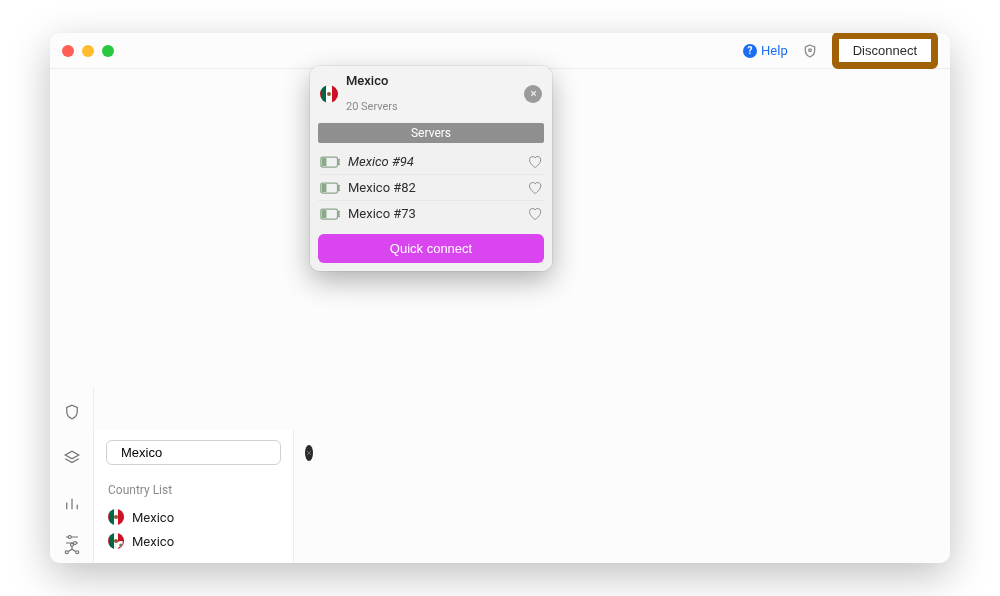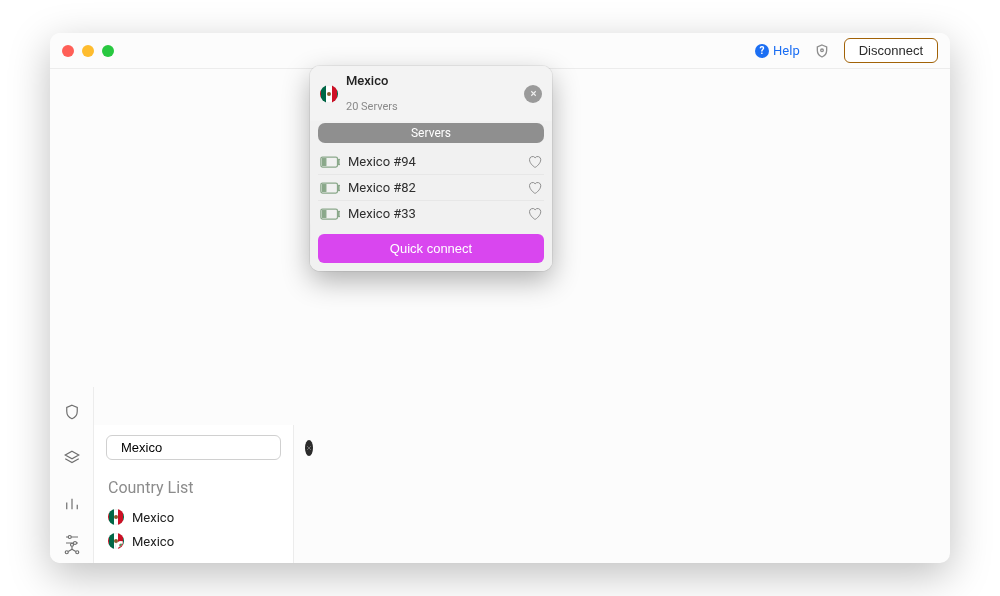--- a/index.html
+++ b/index.html
@@ -55,21 +55,21 @@
   }
   .help-link .q {
     width: 14px; height: 14px; border-radius: 50%; background: #1b6ef3; color: #fff;
     display: inline-flex; align-items: center; justify-content: center; font-size: 10px; font-weight: 700;
   }
   .privacy-icon {
     width: 16px; height: 16px; color: #8e8e8e;
   }
   .disconnect-btn {
     background: #fff;
-    border: 1px solid #a16207;
+    border: 7px solid #a16207;
     border-radius: 6px;
     padding: 4px 14px;
     font-size: 13px;
     color: #2c2c2c;
     cursor: pointer;
   }
   .body {
     flex: 1;
     display: flex;
     min-height: 0;
@@ -116,21 +116,21 @@
     font-size: 13px;
     background: transparent;
   }
   .clear-btn {
     width: 16px; height: 16px; border-radius: 50%;
     background: #2b2b2b; color: #fff; display: inline-flex; align-items: center; justify-content: center;
     font-size: 11px; cursor: pointer;
   }
   .section-label {
     color: #8c8c8c;
-    font-size: 16px;
+    font-size: 12px;
     margin: 18px 0 8px 2px;
   }
   .list-item {
     display: flex;
     align-items: center;
     gap: 8px;
     padding: 4px 2px;
     cursor: pointer;
     color: #222;
   }
@@ -234,40 +234,40 @@
   .popover-close {
     margin-left: auto;
     width: 18px; height: 18px; border-radius: 50%; background: #9a9a9a;
     display: inline-flex; align-items: center; justify-content: center;
     color: #efefef; cursor: pointer;
   }
   .popover-tab {
     margin: 2px 8px 6px 8px;
     background: #8f8f8f;
     color: #fff;
-    border-radius: 7px;
+    border-radius: 2px;
     font-size: 12px;
     text-align: center;
     padding: 3px 0;
   }
   .server-list {
     padding: 0 8px;
     max-height: 150px;
     overflow: hidden;
   }
   .server-row {
     display: flex;
     align-items: center;
     gap: 8px;
     padding: 5px 2px;
     font-size: 13px;
     color: #2f2f2f;
     border-top: 1px solid rgba(0,0,0,0.04);
   }
-  .server-row:first-child { border-top: none; }
+  .server-row:first-child { border-top: none; font-style: italic; }
   .server-row .load {
     width: 20px; height: 12px; color: #8aa88a;
   }
   .server-row .heart {
     margin-left: auto; color: #8e8e8e;
   }
   .popover-footer { padding: 8px; background: #f1f1f1; }
   .quick-connect {
     width: 100%;
     background: #d946ef;
@@ -472,21 +472,21 @@
           <svg class="heart" viewBox="0 0 24 24" width="15" height="15" fill="none" stroke="currentColor" stroke-width="1.6">
               <path d="M12 21s-8-5.5-8-12a5 5 0 019-3 5 5 0 019 3c0 6.5-8 12-8 12z"></path>
             </svg>
         </div>
         <div class="server-row">
           <svg class="load" viewBox="0 0 24 14" fill="none" stroke="currentColor" stroke-width="1.5">
               <rect x="1" y="1" width="20" height="12" rx="2"></rect>
               <rect x="22" y="4" width="2" height="6"></rect>
               <rect x="3" y="3" width="4" height="8" fill="currentColor"></rect>
             </svg>
-          <span>Mexico #33</span>
+          <span>Mexico #73</span>
           <svg class="heart" viewBox="0 0 24 24" width="15" height="15" fill="none" stroke="currentColor" stroke-width="1.6">
               <path d="M12 21s-8-5.5-8-12a5 5 0 019-3 5 5 0 019 3c0 6.5-8 12-8 12z"></path>
             </svg>
         </div>
       </div>
       <div class="popover-footer">
         <button class="quick-connect">Quick connect</button>
       </div>
     </div>
 

